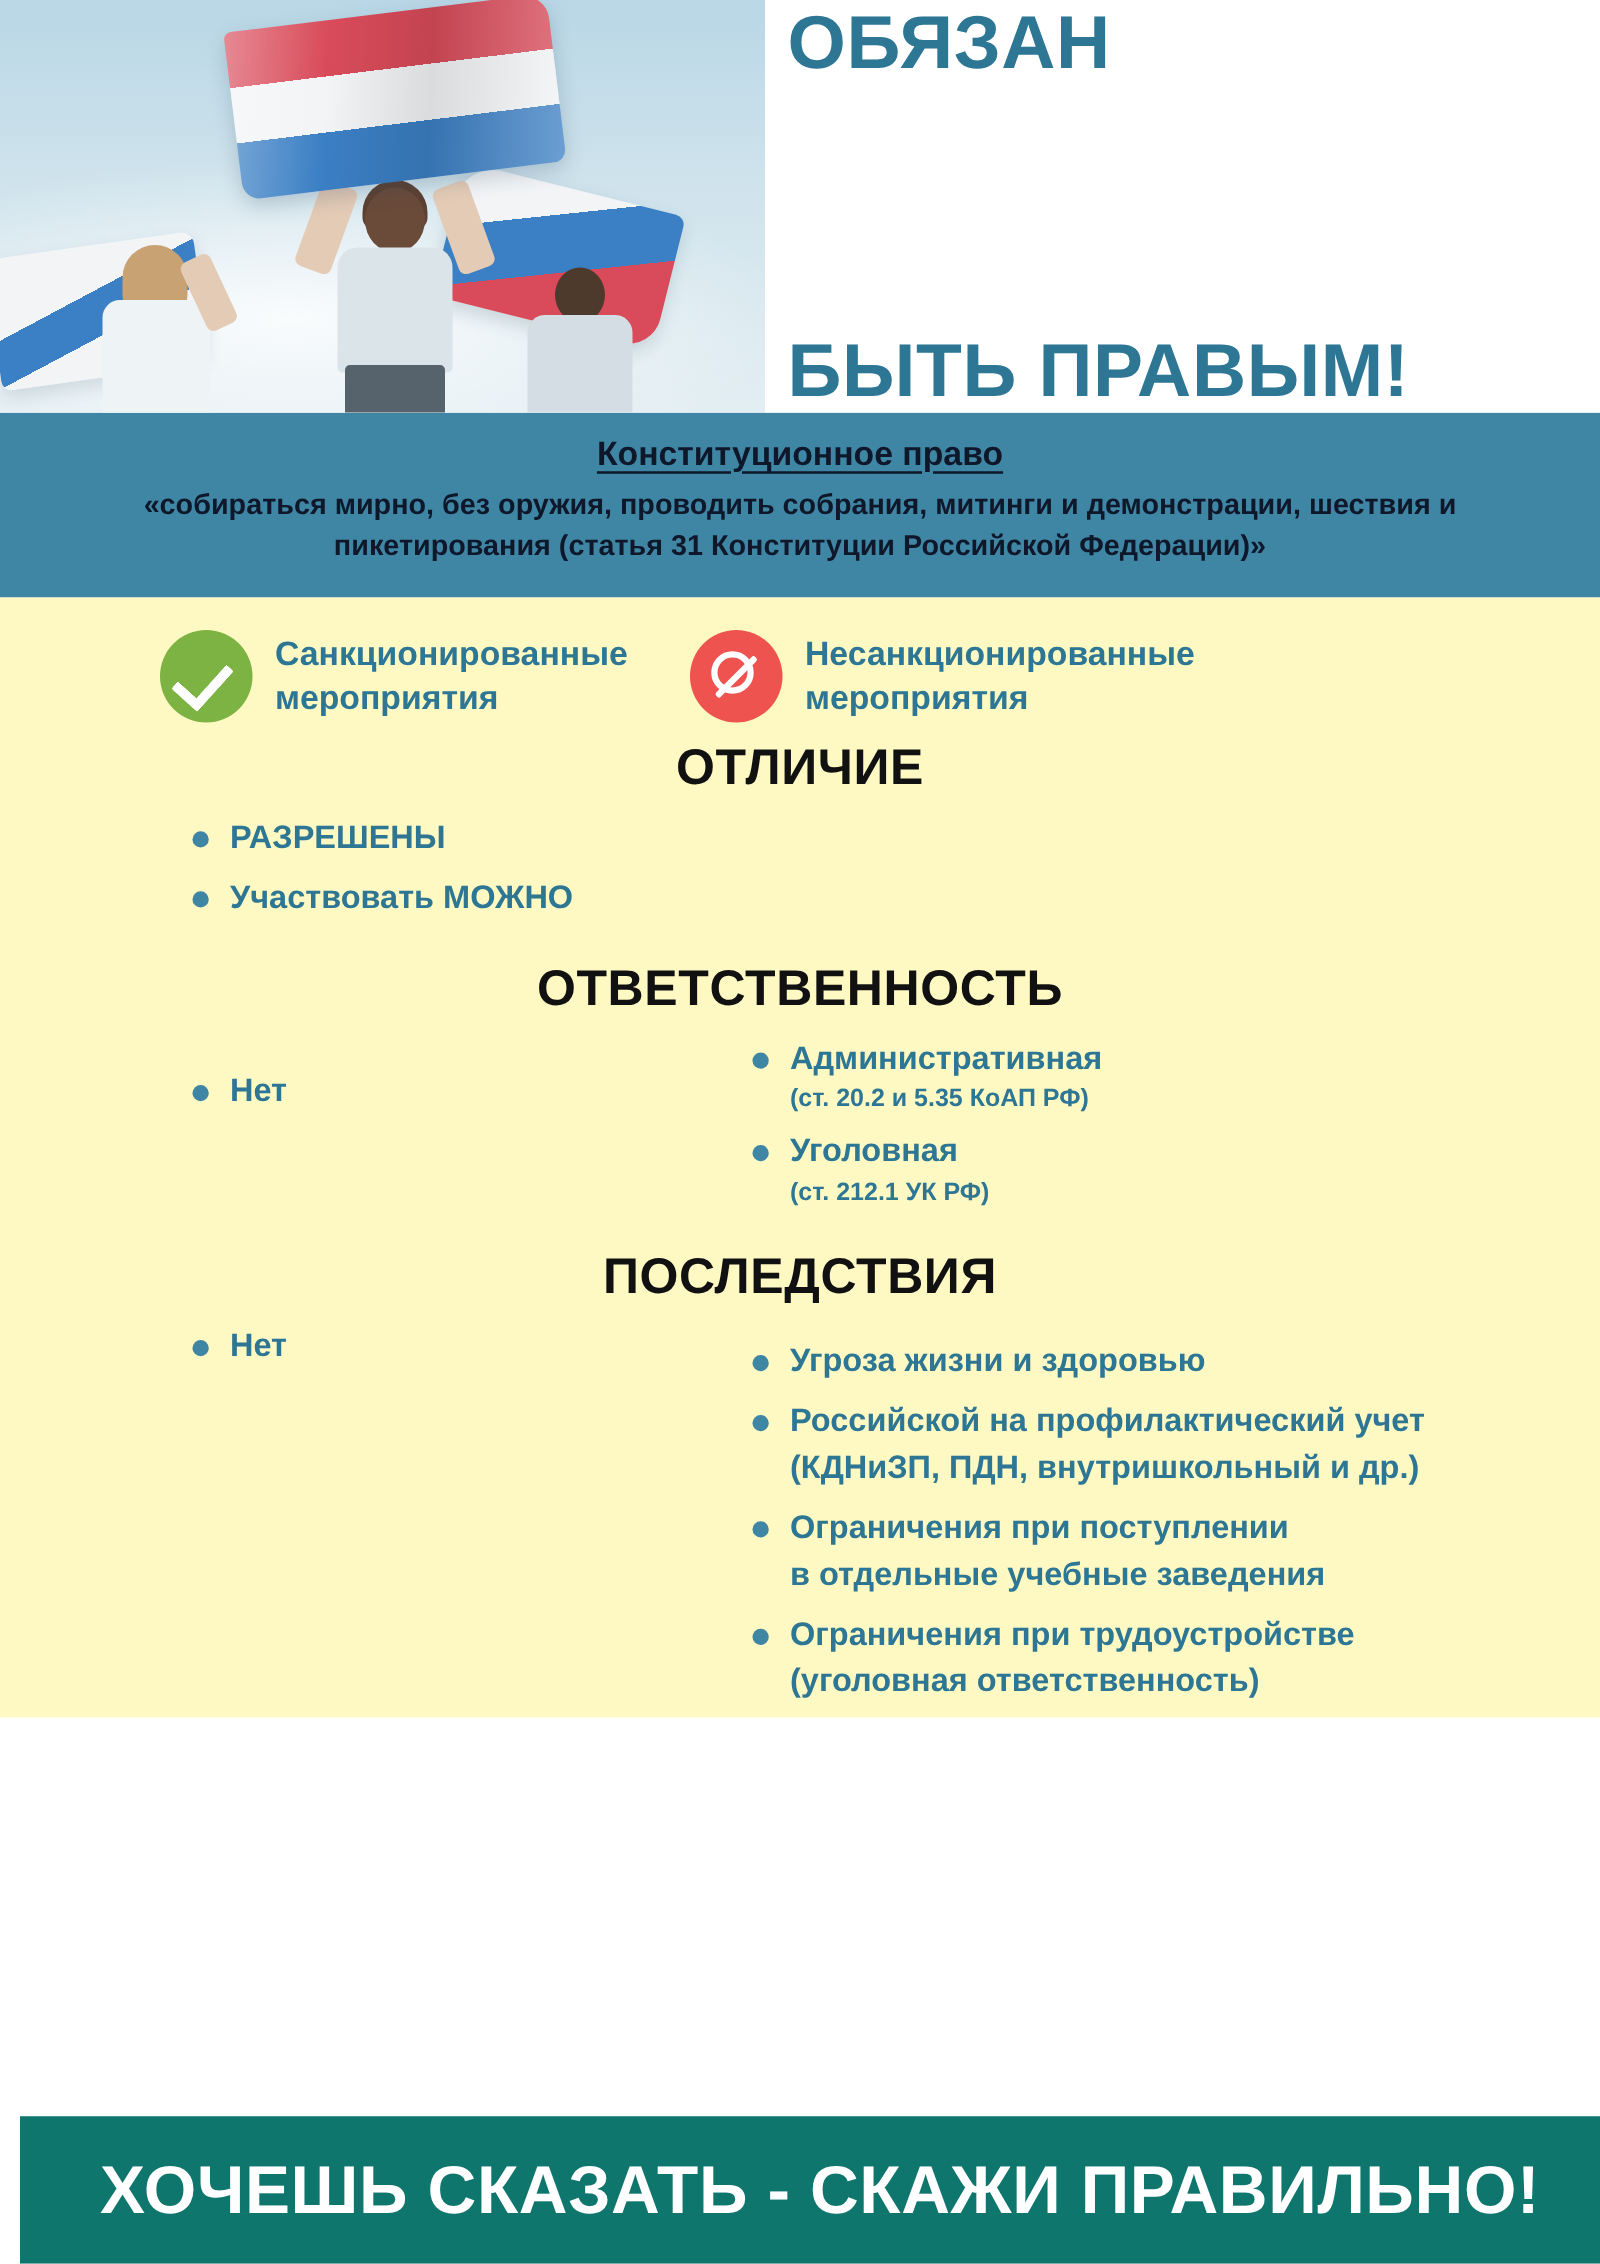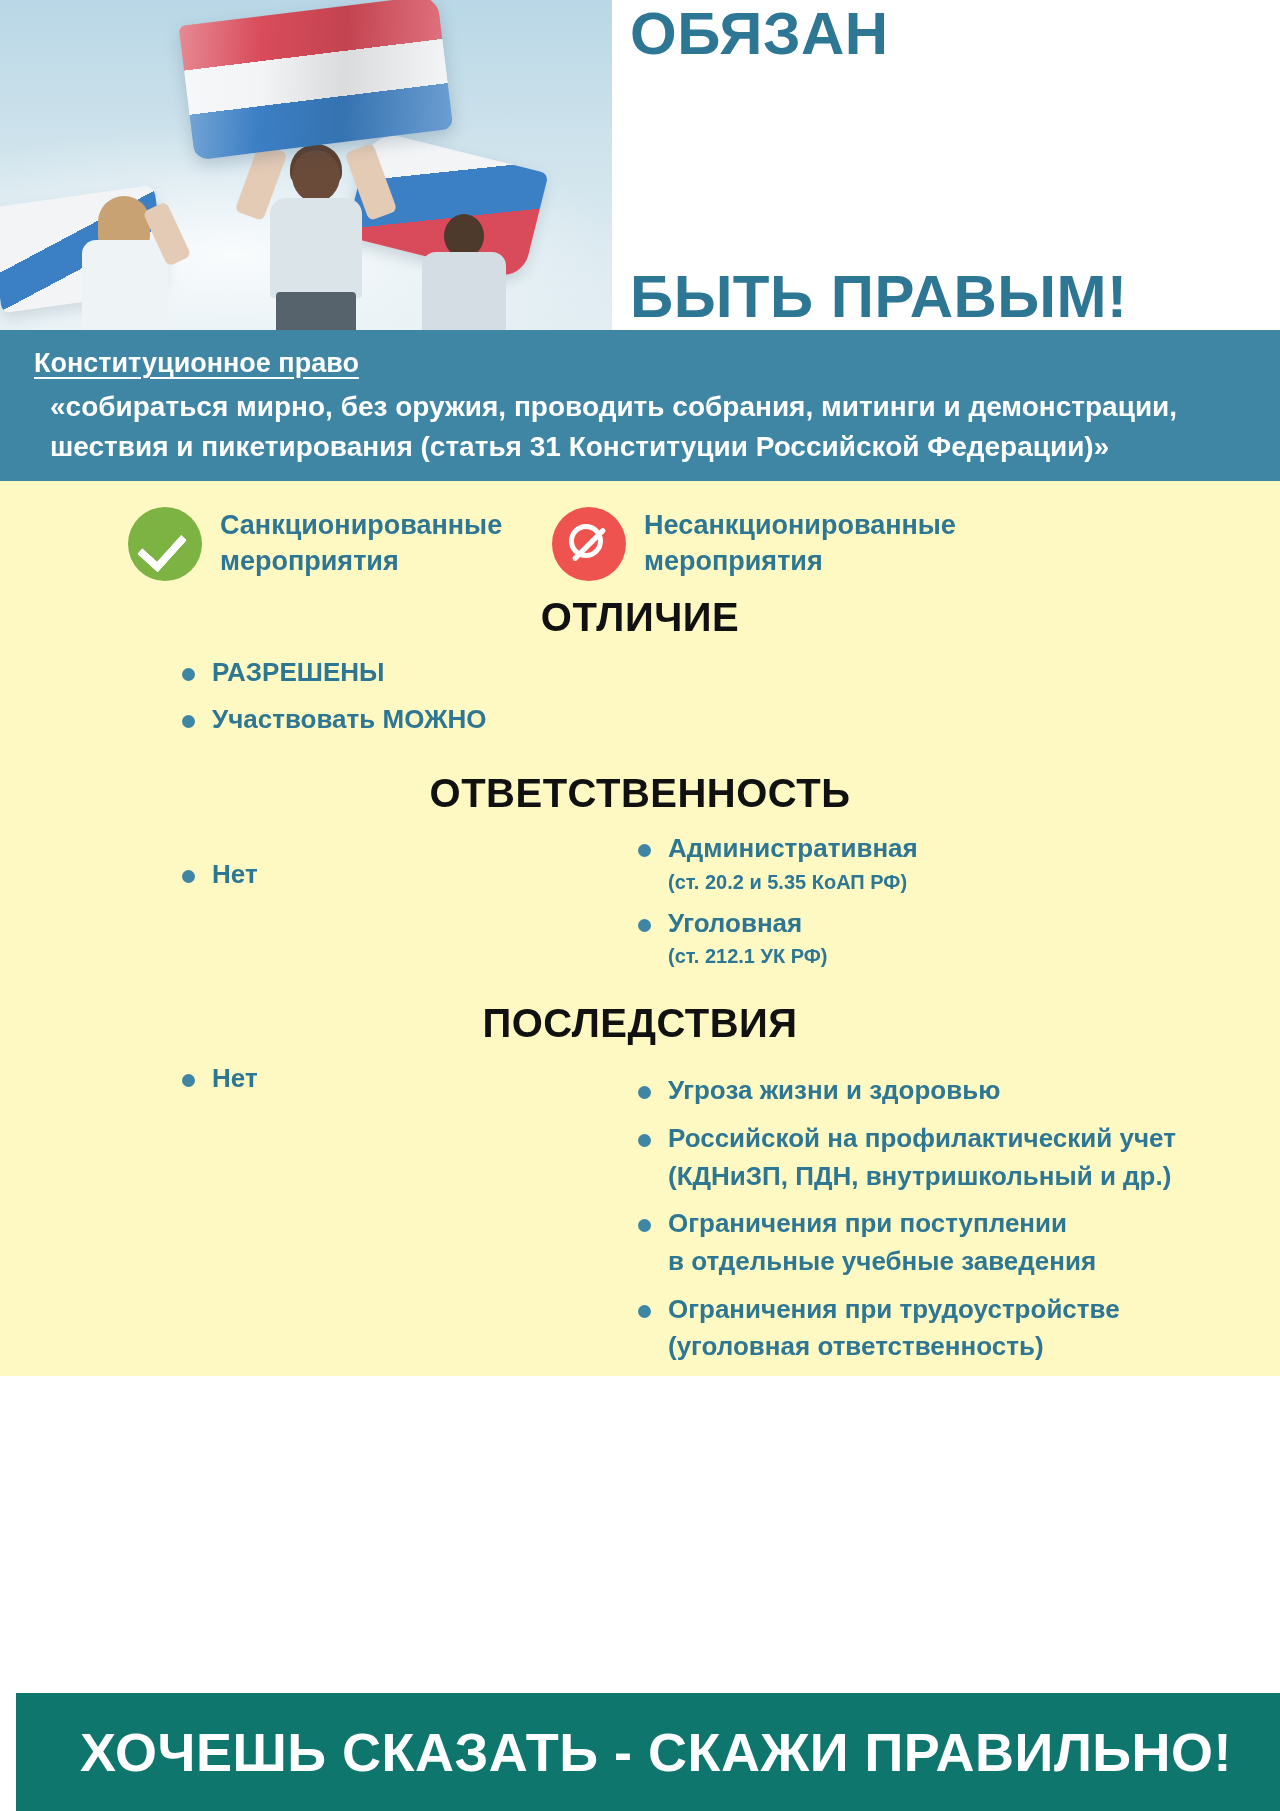--- a/index.html
+++ b/index.html
@@ -145,34 +145,34 @@
     font-weight: bold;
     font-size: 60px;
     line-height: 1.12;
     letter-spacing: 0.5px;
     white-space: nowrap;
   }
 
   
   .quote-band {
     background: #3f86a4;
-    color: #ffffff;
-    padding: 18px 34px 14px 34px;
-    text-align: left;
+    color: #0f172a;
+    padding: 18px 34px 26px 34px;
+    text-align: center;
   }
   .quote-title {
     font-weight: bold;
     font-size: 27px;
     text-decoration: underline;
     text-underline-offset: 5px;
     margin-bottom: 8px;
   }
   .quote-text {
     font-weight: bold;
-    font-size: 28px;
+    font-size: 23px;
     line-height: 1.42;
     max-width: 1180px;
     margin: 0 auto;
   }
 
   
   .content {
     padding: 0 0 0 0;
     background: #fef9c3;
   }
@@ -242,21 +242,20 @@
     margin: 22px 0 14px 0;
   }
   .section-head.sh-otlichie { margin-top: 14px; }
 
   .cols {
     display: flex;
     align-items: flex-start;
   }
   .col {
     box-sizing: border-box;
-    margin-left: 28px;
   }
   .col-left { width: 530px; padding-left: 150px; }
   .col-right { width: 750px; padding-left: 68px; }
 
   ul.bullets {
     list-style: none;
     margin: 0;
     padding: 0;
   }
   ul.bullets > li {

